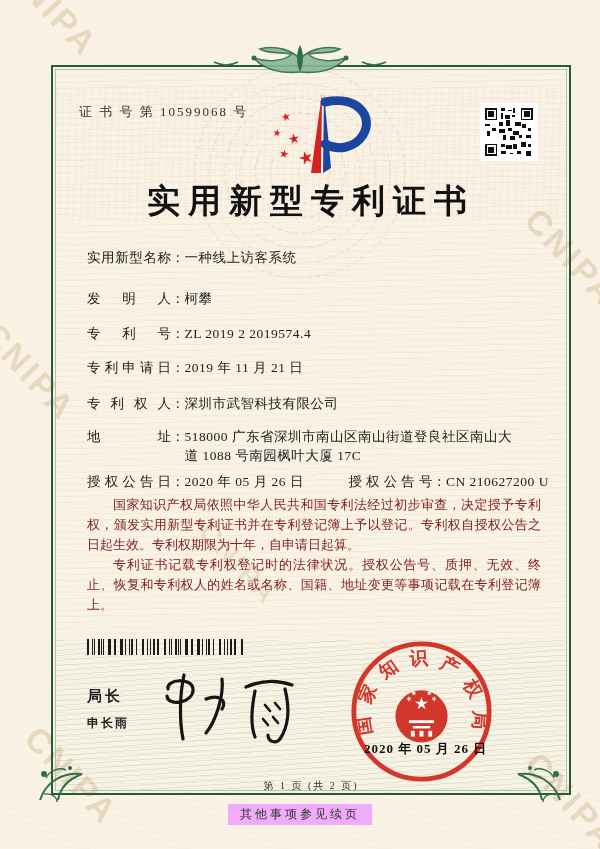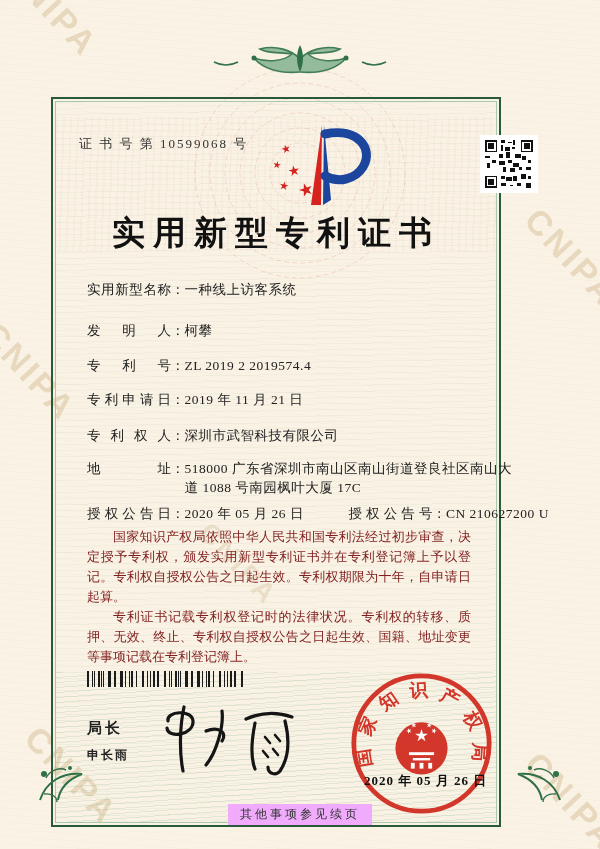--- a/index.html
+++ b/index.html
@@ -8,22 +8,22 @@
     background-color:#faf3e5;
     background-image:repeating-linear-gradient(184deg, rgba(205,185,150,.07) 0 1px, transparent 1px 7px);
     font-family:"Liberation Serif","DejaVu Serif",serif;
     color:#222;
   }
   .wm{position:absolute;font-family:"Liberation Sans","DejaVu Sans",sans-serif;
       font-weight:bold;font-size:34px;letter-spacing:3px;color:#d8c3a0;opacity:.55;
       transform:rotate(47deg);z-index:1;white-space:nowrap;}
   .wm.small{font-size:28px;opacity:.4;}
   
-  .frame{position:absolute;left:51px;top:65px;width:450px;height:730px;
-         border:2px solid #27593a;box-sizing:border-box;z-index:2;margin-top:32px;}
+  .frame{position:absolute;left:51px;top:65px;width:520px;height:730px;
+         border:2px solid #27593a;box-sizing:border-box;z-index:2;}
   .frame-inner-line{position:absolute;inset:2px;border:1px solid #a9c9ae;pointer-events:none;}
   .frame-waves{position:absolute;inset:3px;
     background:repeating-linear-gradient(179deg, rgba(140,180,150,.09) 0 1px, transparent 1px 6px);}
   .frame-waves-bottom{position:absolute;left:3px;right:3px;bottom:3px;height:150px;
     background:repeating-linear-gradient(176deg, rgba(120,170,130,.18) 0 1px, transparent 1px 5px);}
   .pink-band{position:absolute;left:3px;right:3px;top:18px;height:135px;
     background:repeating-linear-gradient(92deg, rgba(230,140,130,.06) 0 2px, transparent 2px 7px);}
   .rosette{position:absolute;left:185px;top:58px;z-index:1;}
   
   .cert-no{position:absolute;left:26px;top:36px;font-size:13px;letter-spacing:2px;color:#333;}
@@ -209,21 +209,21 @@
       <span class="f-label">地址</span><span class="f-colon">：</span><span class="f-value addr">518000 广东省深圳市南山区南山街道登良社区南山大道 1088 号南园枫叶大厦 17C</span>
     </div>
     <div class="f-row">
       <span class="gz-pair1"><span class="f-label">授权公告日</span><span class="f-colon">：</span><span class="f-value">2020 年 05 月 26 日</span></span>
       <span><span class="f-label">授权公告号</span><span class="f-colon">：</span><span class="f-value">CN 210627200 U</span></span>
     </div>
   </div>
 
   <div class="paras">
     <p>国家知识产权局依照中华人民共和国专利法经过初步审查，决定授予专利权，颁发实用新型专利证书并在专利登记簿上予以登记。专利权自授权公告之日起生效。专利权期限为十年，自申请日起算。</p>
-    <p>专利证书记载专利权登记时的法律状况。专利权的转移、质押、无效、终止、专利权自授权公告之日起生效、国籍、地址变更等事项记载在专利登记簿上。</p>
+    <p>专利证书记载专利权登记时的法律状况。授权公告号、质押、无效、终止、恢复和专利权人的姓名或名称、国籍、地址变更等事项记载在专利登记簿上。</p>
   </div>
 
   <div class="barcode"></div>
 
   <div class="director-title">局长</div>
   <div class="director-name">申长雨</div>
 
   <svg class="signature" width="150" height="80" viewBox="0 0 150 80">
     <g fill="none" stroke="#151515" stroke-width="3.2" stroke-linecap="round">
       <path d="M32,6 C28,24 27,50 31,70"></path>

